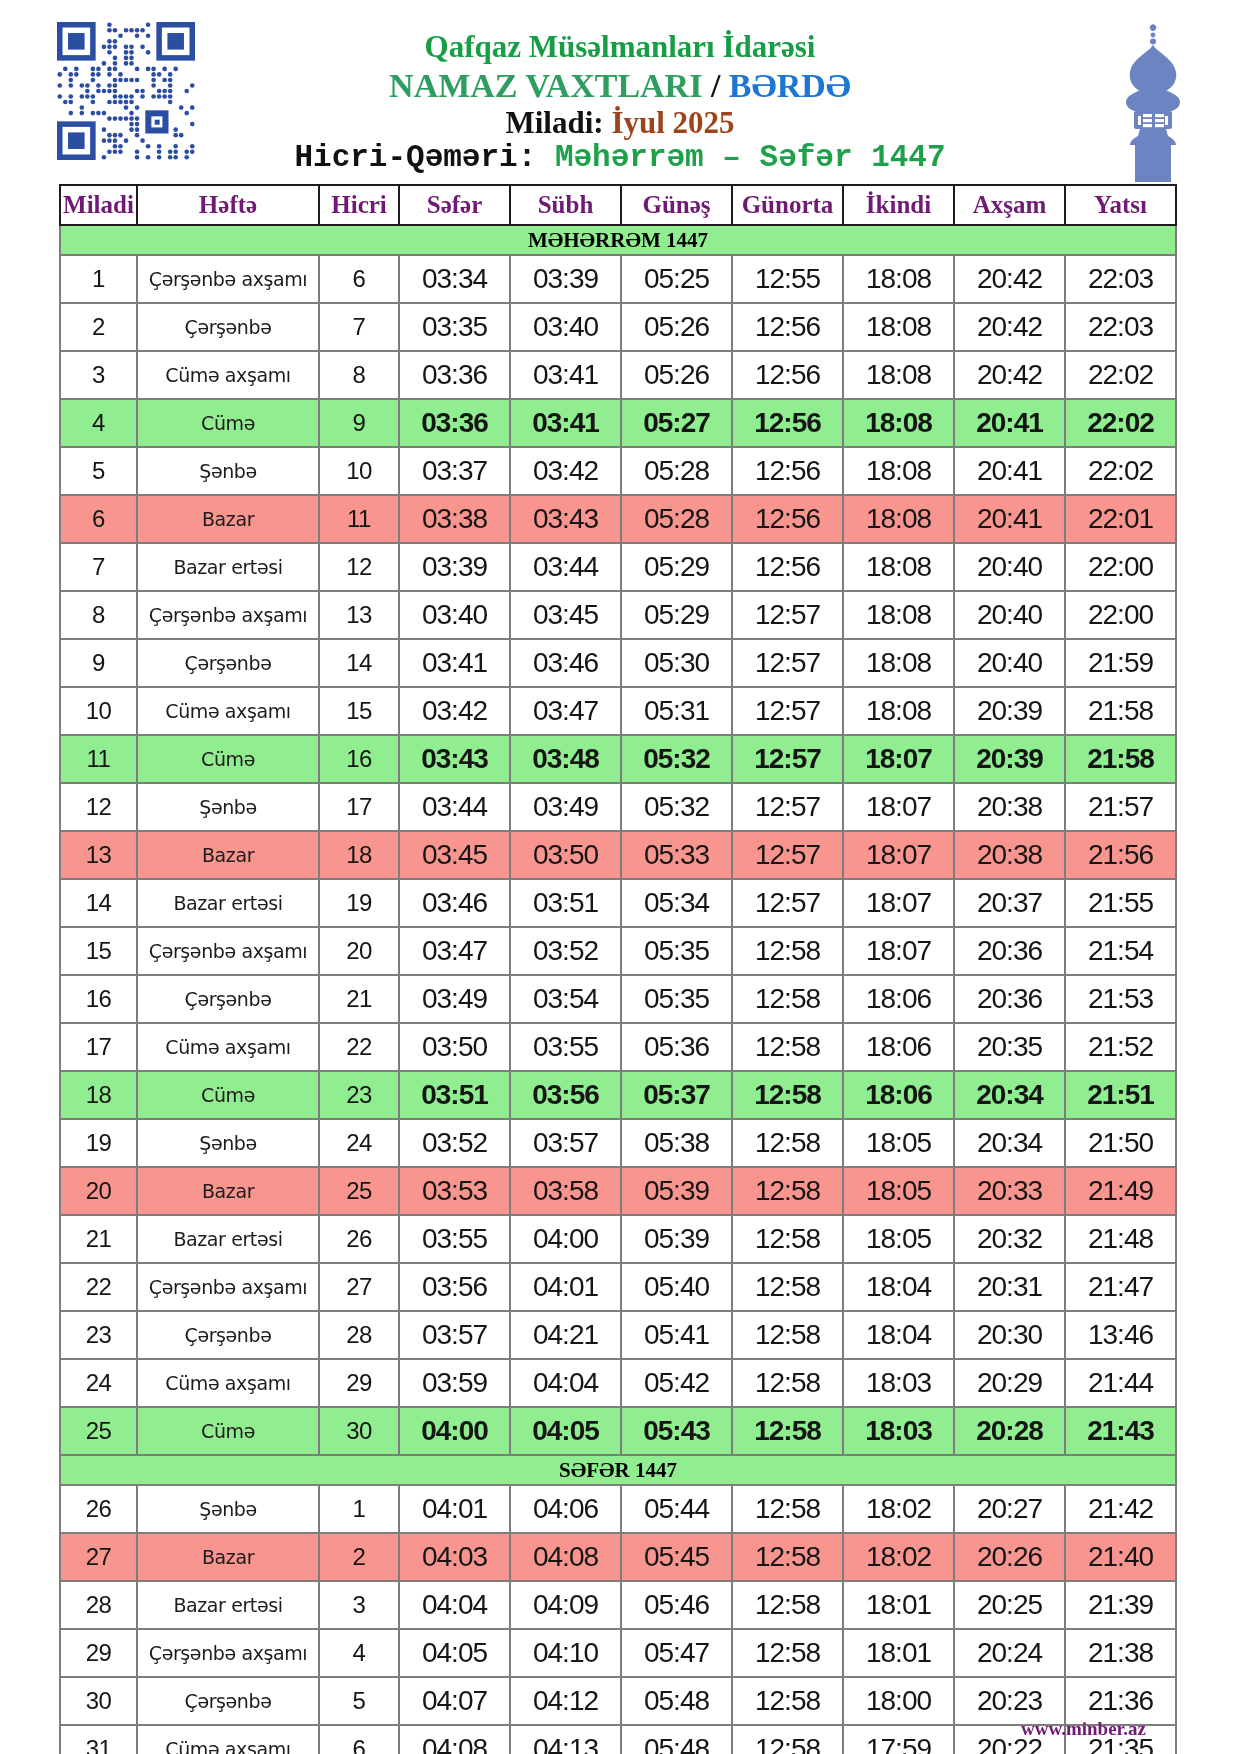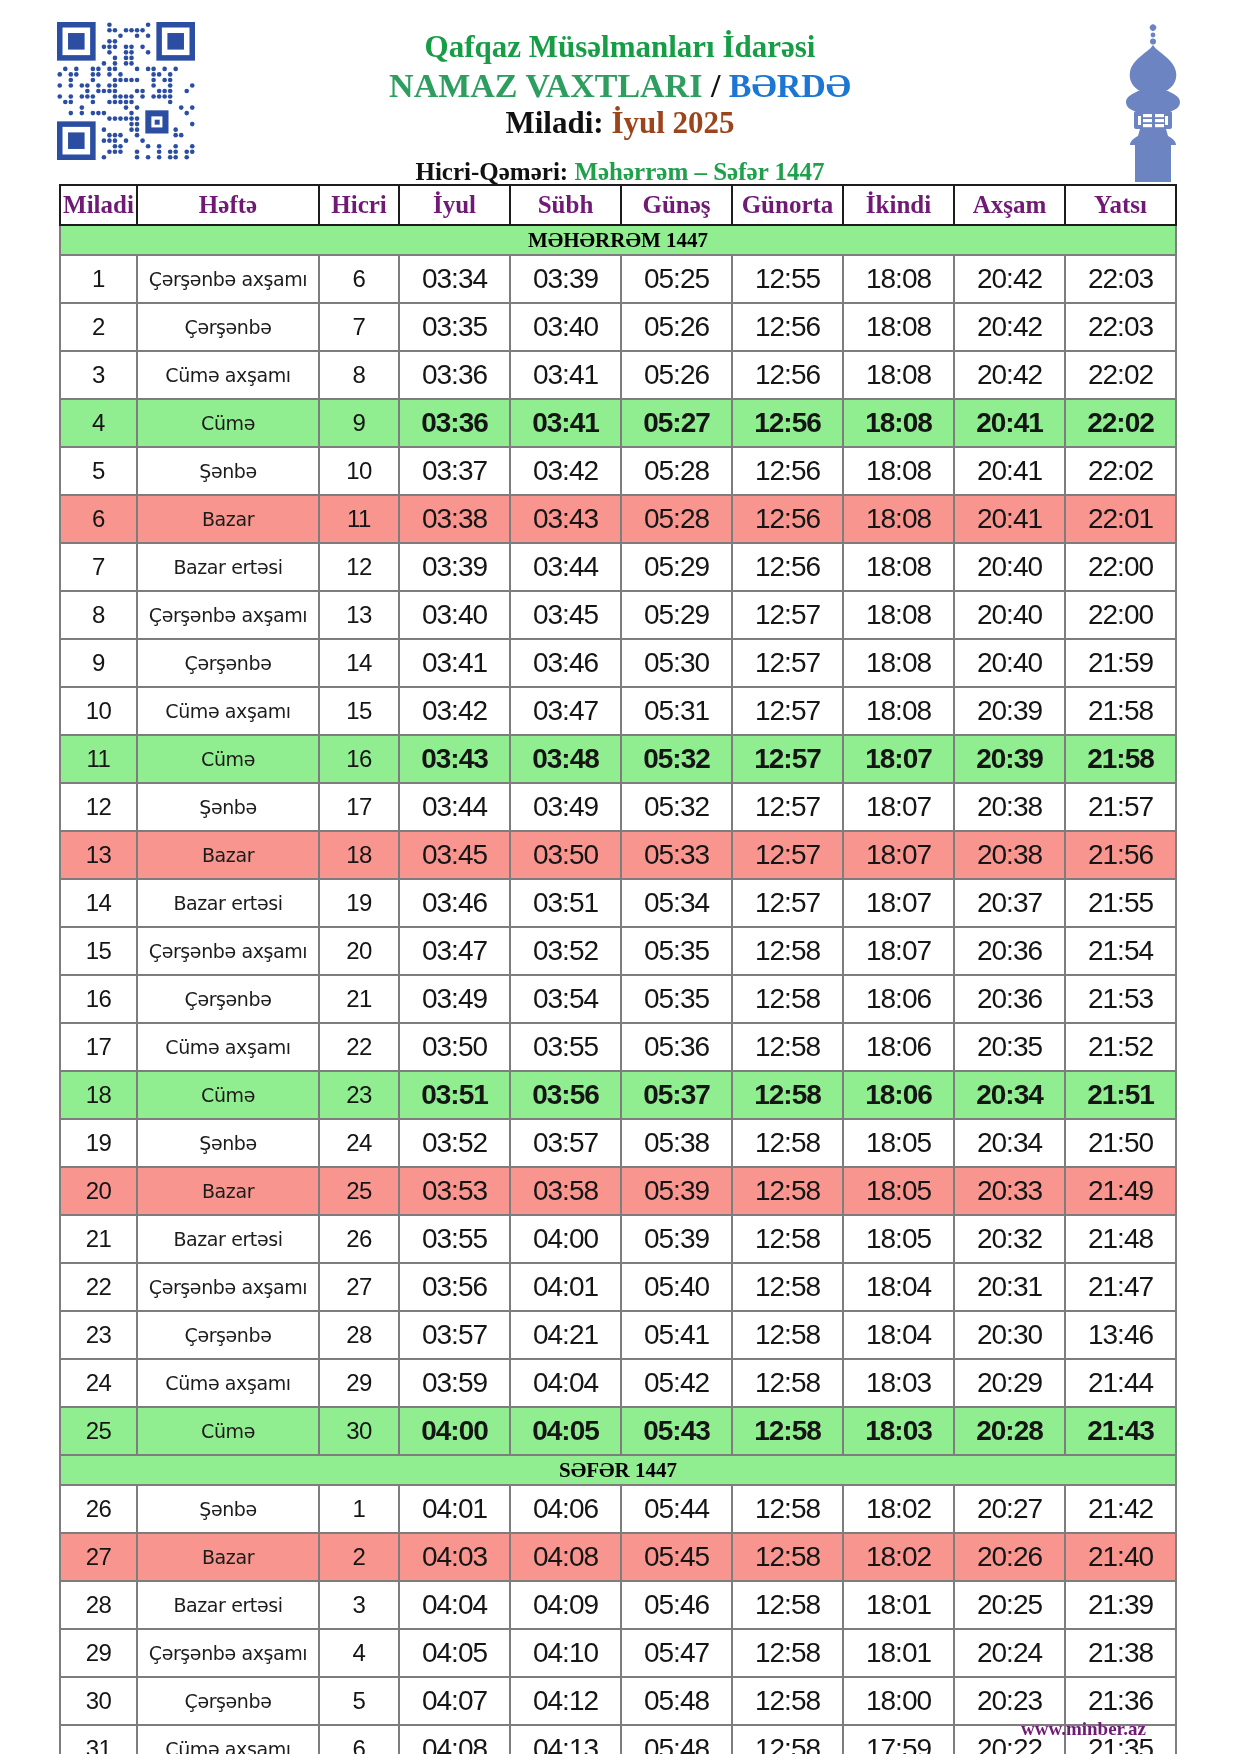--- a/index.html
+++ b/index.html
@@ -17,21 +17,21 @@
   .minaret-wrap{position:absolute;left:1118px;top:24px;width:70px;height:158px;}
   .titles{position:absolute;left:120px;top:30px;width:1000px;text-align:center;line-height:1.12;}
   .t1{font-size:31px;font-weight:bold;color:var(--title-green);}
   .t2{font-size:34px;font-weight:bold;margin-top:2px;}
   .t2 .namaz{color:var(--namaz-green);margin-top:11px;}
   .t2 .sep{color:#111;}
   .t2 .city{color:var(--city-blue);}
   .t3{font-size:31px;font-weight:bold;margin-top:1px;}
   .t3 .lbl{color:#111;}
   .t3 .val{color:var(--month-brown);}
-  .t4{font-size:25px;font-weight:bold;margin-top:17px;}
+  .t4{font-size:31px;font-weight:bold;margin-top:0;font-family:Liberation Mono, monospace;}
   .t4 .lbl{color:#111;}
   .t4 .val{color:var(--hicri-green);}
 
   
   table.prayer{position:absolute;left:59px;top:184px;width:1118px;border-collapse:collapse;table-layout:fixed;}
   table.prayer th, table.prayer td{border:2px solid var(--border-gray);padding:0;text-align:center;vertical-align:middle;overflow:hidden;white-space:nowrap;}
   table.prayer thead th{border:2px solid var(--border-dark);height:38px;font-family:"Liberation Serif",serif;font-size:25px;font-weight:bold;color:#701a75;background:#fff;}
   td.section-band{background:var(--green);height:28px;font-family:"Liberation Serif",serif;font-size:21px;font-weight:bold;color:#000;}
   tr.day-row td{height:46px;background:#fff;}
   tr.day-row.hl-green td{background:var(--green);}
@@ -288,21 +288,21 @@
       <col style="width:111px">
         <col style="width:111px">
         <col style="width:111px">
         <col style="width:111px">
     </colgroup>
     <thead>
       <tr id="header-row">
           <th>Miladi</th>
           <th>Həftə</th>
           <th>Hicri</th>
-          <th>İyul</th>
+          <th>Səfər</th>
           <th>Sübh</th>
           <th>Günəş</th>
           <th>Günorta</th>
           <th>İkindi</th>
           <th>Axşam</th>
           <th>Yatsı</th>
         </tr>
     </thead>
     <tbody id="table-body">
         <tr>

